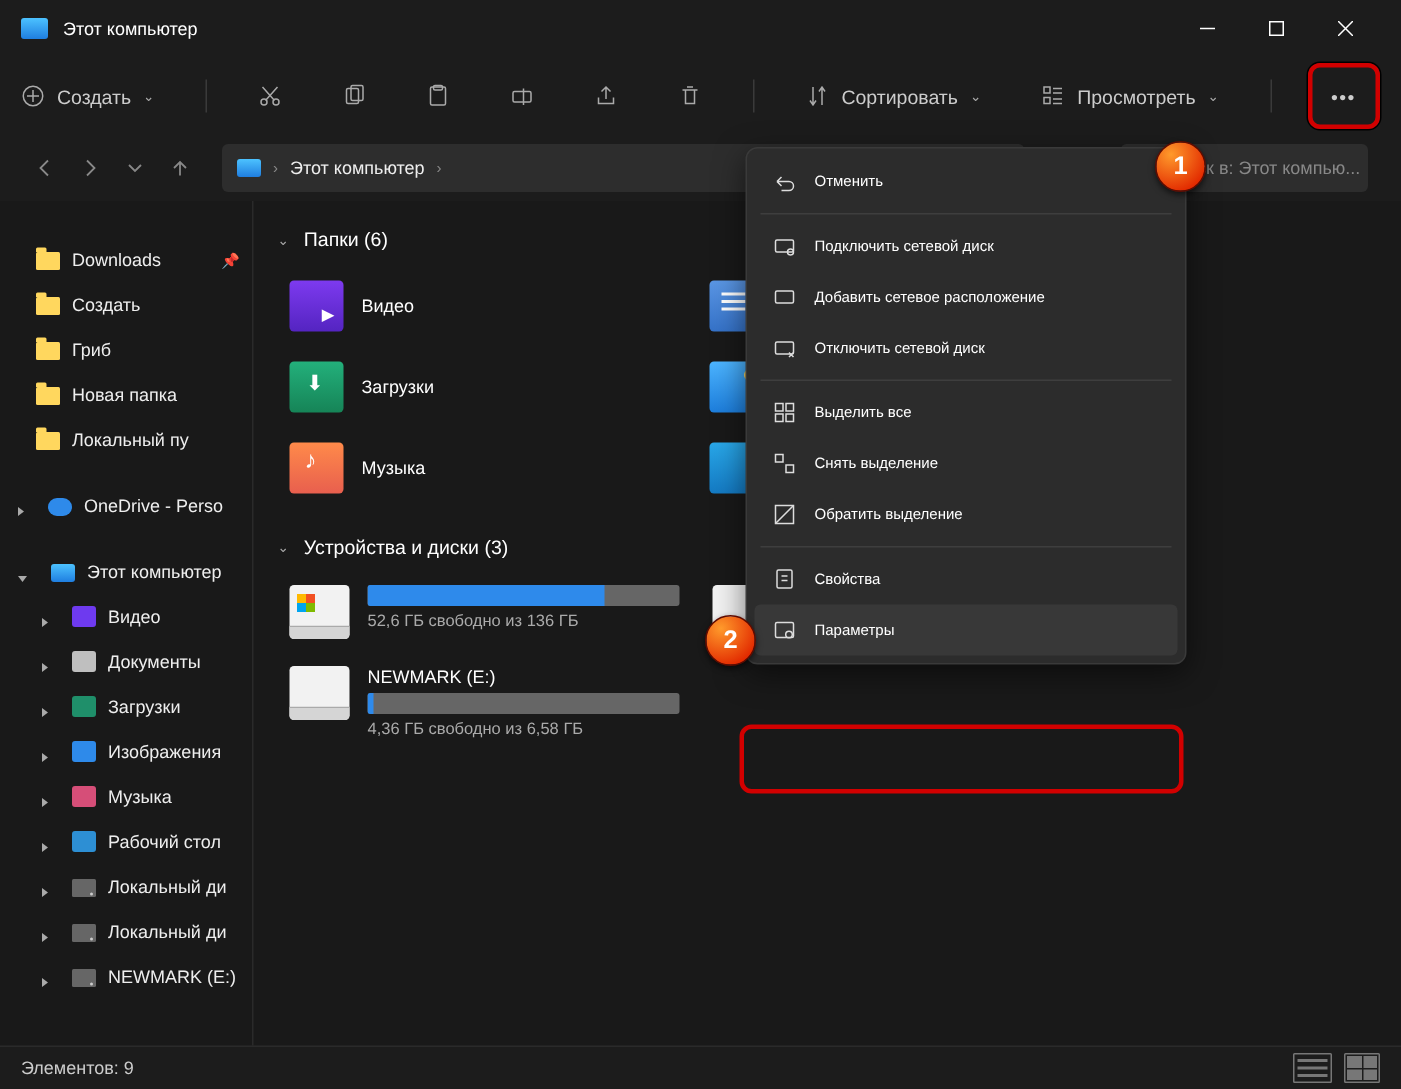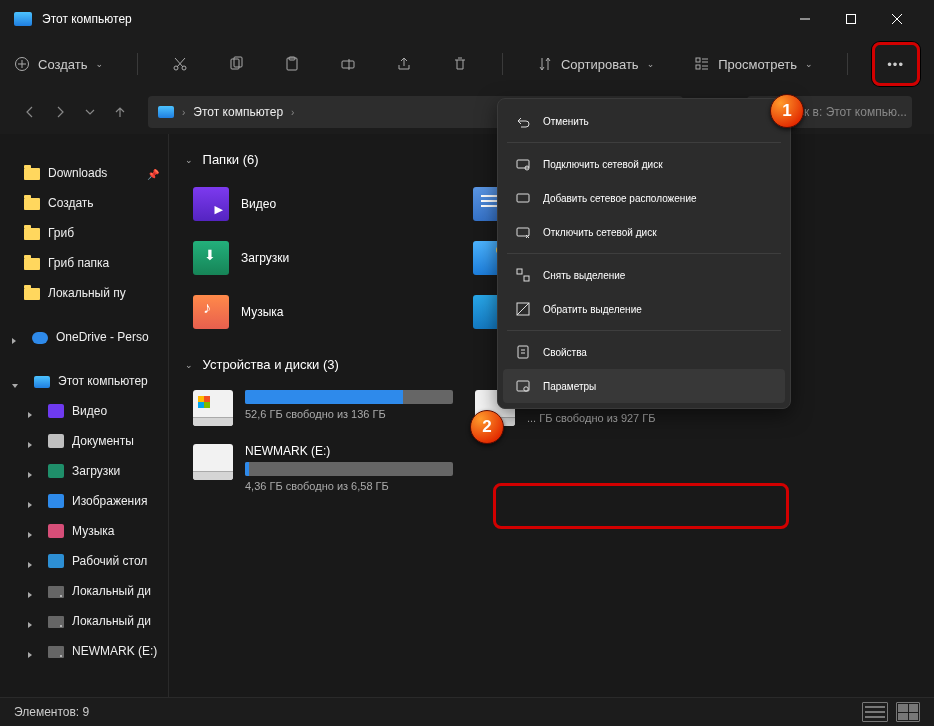--- a/index.html
+++ b/index.html
@@ -251,21 +251,21 @@
           <div class="sb-item">
             <span class="icon-folder"></span>
             <span>Создать</span>
           </div>
           <div class="sb-item">
             <span class="icon-folder"></span>
             <span>Гриб</span>
           </div>
           <div class="sb-item">
             <span class="icon-folder"></span>
-            <span>Гриб папка</span>
+            <span>Новая папка</span>
           </div>
           <div class="sb-item">
             <span class="icon-folder"></span>
             <span>Локальный пу</span>
           </div>
         </div>
       <div style="height:14px"></div>
       <div class="sb-item expand">
           <span class="icon-cloud"></span>
           <span>OneDrive - Perso</span>
@@ -414,20 +414,29 @@
           <svg viewBox="0 0 16 16">
             <rect x="2" y="4" width="12" height="8" rx="1"></rect>
             <path d="M11 11l3 3M14 11l-3 3"></path>
           </svg>
           <span>Отключить сетевой диск</span>
         </div>
         <div class="ctx-sep"></div>
         <div class="ctx-item">
           <svg viewBox="0 0 16 16">
             <rect x="2" y="2" width="5" height="5"></rect>
+            <rect x="9" y="2" width="5" height="5"></rect>
+            <rect x="2" y="9" width="5" height="5"></rect>
+            <rect x="9" y="9" width="5" height="5"></rect>
+          </svg>
+          <span>Выделить все</span>
+        </div>
+        <div class="ctx-item">
+          <svg viewBox="0 0 16 16">
+            <rect x="2" y="2" width="5" height="5"></rect>
             <rect x="9" y="9" width="5" height="5"></rect>
           </svg>
           <span>Снять выделение</span>
         </div>
         <div class="ctx-item">
           <svg viewBox="0 0 16 16">
             <rect x="2" y="2" width="12" height="12"></rect>
             <path d="M2 14L14 2"></path>
           </svg>
           <span>Обратить выделение</span>

